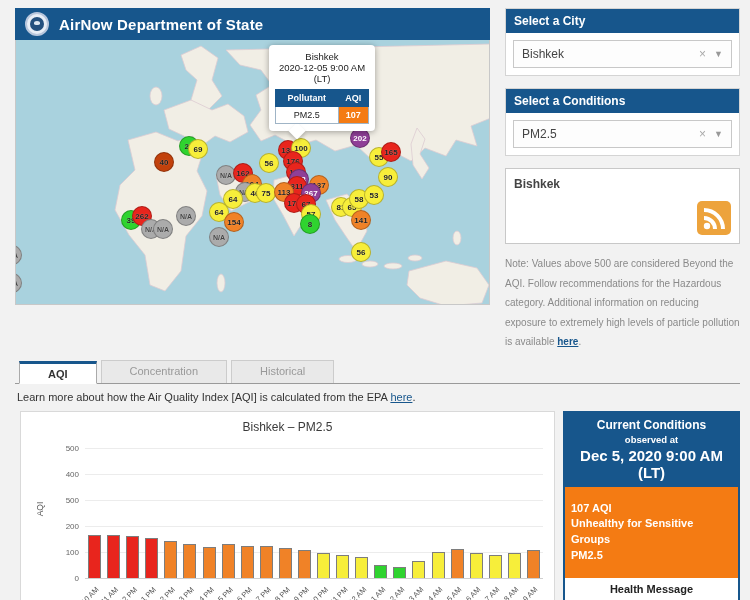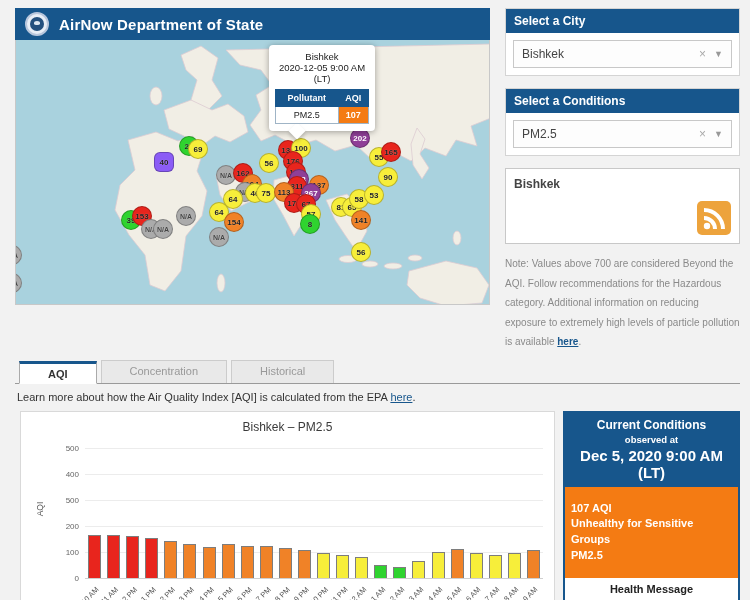--- a/index.html
+++ b/index.html
@@ -186,24 +186,24 @@
             <ellipse cx="354" cy="224" rx="8" ry="3"></ellipse>
             <ellipse cx="377" cy="226" rx="9" ry="3"></ellipse>
             <ellipse cx="399" cy="218" rx="7" ry="3"></ellipse>
             <ellipse cx="441" cy="198" rx="4" ry="7"></ellipse>
           </g>
         </svg>
         <div id="markers-layer" style="position:absolute;left:0;top:0;width:100%;height:100%;">
             <div class="marker gray" style="left: -14px; top: 205px; background: rgb(171, 171, 171);">N/A</div>
             <div class="marker gray" style="left: -14px; top: 233px; background: rgb(171, 171, 171);">N/A</div>
             <div class="marker green" style="left: 105px; top: 170px; background: rgb(47, 211, 47);">39</div>
-            <div class="marker red" style="left: 116px; top: 166px; background: rgb(232, 37, 29);">153</div>
+            <div class="marker red" style="left: 116px; top: 166px; background: rgb(232, 37, 29);">262</div>
             <div class="marker gray" style="left: 125px; top: 179px; background: rgb(171, 171, 171);">N/A</div>
             <div class="marker gray" style="left: 137px; top: 179px; background: rgb(171, 171, 171);">N/A</div>
-            <div class="marker green" style="left: 138px; top: 112px; background: #8b5cf6; border-radius: 6px;">40</div>
+            <div class="marker green" style="left: 138px; top: 112px; background: #c2410c;">40</div>
             <div class="marker green" style="left: 163px; top: 96px; background: rgb(47, 211, 47);">26</div>
             <div class="marker yellow" style="left: 172px; top: 99px; background: rgb(247, 238, 58);">69</div>
             <div class="marker gray" style="left: 160px; top: 166px; background: rgb(171, 171, 171);">N/A</div>
             <div class="marker gray" style="left: 200px; top: 125px; background: rgb(171, 171, 171);">N/A</div>
             <div class="marker red" style="left: 217px; top: 123px; background: rgb(232, 37, 29);">162</div>
             <div class="marker orange" style="left: 226px; top: 134px; background: rgb(240, 130, 39);">104</div>
             <div class="marker gray" style="left: 219px; top: 142px; background: rgb(171, 171, 171);">N/A</div>
             <div class="marker yellow" style="left: 229px; top: 143px; background: rgb(247, 238, 58);">46</div>
             <div class="marker yellow" style="left: 240px; top: 143px; background: rgb(247, 238, 58);">75</div>
             <div class="marker yellow" style="left: 207px; top: 149px; background: rgb(247, 238, 58);">64</div>
@@ -285,21 +285,21 @@
         <div class="rss-icon">
           <svg width="34" height="34" viewBox="0 0 34 34">
             <circle cx="10" cy="25" r="3.2" fill="#fff"></circle>
             <path d="M7,17 a11,11 0 0 1 11,11" stroke="#fff" stroke-width="4" fill="none"></path>
             <path d="M7,9 a19,19 0 0 1 19,19" stroke="#fff" stroke-width="4" fill="none"></path>
           </svg>
         </div>
       </div>
 
       <div class="note-text">
-        <span>Note: Values above 700 are considered Beyond the AQI. Follow recommendations for the Hazardous category. Additional information on reducing exposure to extremely high levels of particle pollution is available </span><a href="#">here</a><span>.</span>
+        <span>Note: Values above 500 are considered Beyond the AQI. Follow recommendations for the Hazardous category. Additional information on reducing exposure to extremely high levels of particle pollution is available </span><a href="#">here</a><span>.</span>
       </div>
     </div>
   </div>
 
   <div class="tab-strip">
     <div class="tab active">AQI</div>
     <div class="tab inactive">Concentration</div>
     <div class="tab inactive">Historical</div>
   </div>
 

